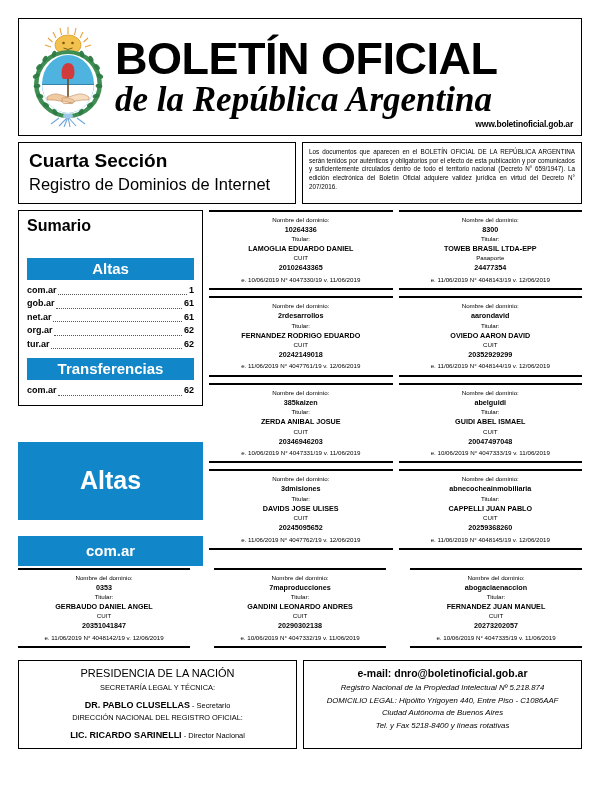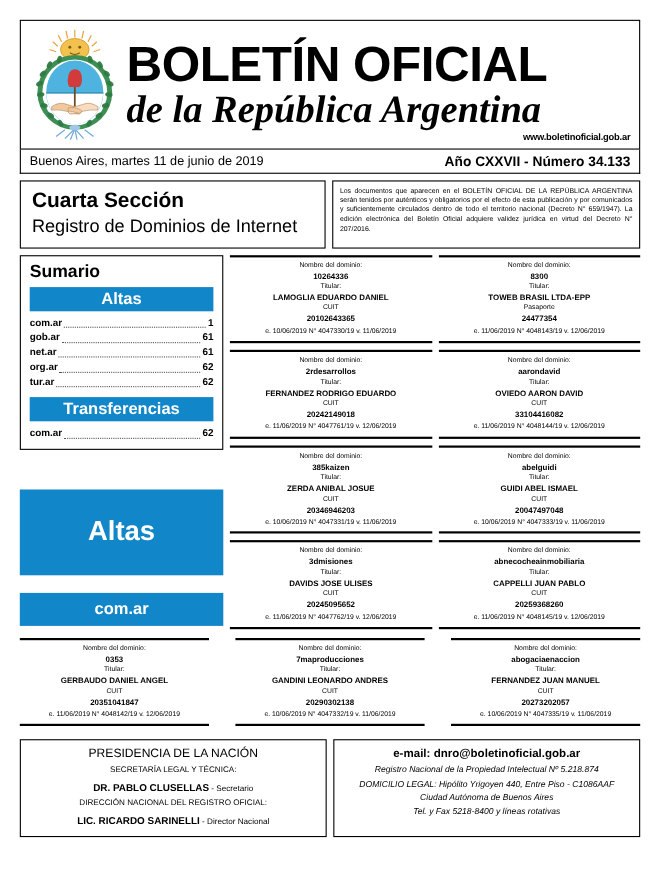--- a/index.html
+++ b/index.html
@@ -135,21 +135,21 @@
 
   
   .sumario {
     border: 1px solid #000;
     box-sizing: border-box;
     padding: 6px 8px 7px 8px;
   }
   .sumario-title {
     font-size: 16px;
     font-weight: bold;
-    margin-bottom: 4px;
+    margin-bottom: 23px;
   }
   .band {
     background: #1186c8;
     color: #fff;
     text-align: center;
     font-weight: bold;
     box-sizing: border-box;
   }
   .band-sm {
     font-size: 15px;
@@ -349,24 +349,20 @@
         <ellipse cx="43" cy="95" rx="5" ry="2.4" fill="#9fc9e8"></ellipse>
       </svg>
     </div>
     <div class="title-block">
       <div class="title-main">BOLETÍN OFICIAL</div>
       <div class="title-sub">de la República Argentina</div>
       <div class="title-url">www.boletinoficial.gob.ar</div>
     </div>
   </div>
 
-  <div class="datebar">
-    <div class="left">Buenos Aires,  martes 11 de junio de 2019</div>
-    <div class="right">Año CXXVII - Número 34.133</div>
-  </div>
 
   <div class="section-row">
     <div class="section-left">
       <div class="section-name">Cuarta Sección</div>
       <div class="section-desc">Registro de Dominios de Internet</div>
     </div>
     <div class="section-right">Los documentos que aparecen en el BOLETÍN OFICIAL DE LA REPÚBLICA ARGENTINA serán tenidos por auténticos y obligatorios por el efecto de esta publicación y por comunicados y suficientemente circulados dentro de todo el territorio nacional (Decreto N° 659/1947). La edición electrónica del Boletín Oficial adquiere validez jurídica en virtud del Decreto N° 207/2016.</div>
   </div>
 
   <div class="main">
@@ -468,21 +464,21 @@
             <div class="card-lbl">Pasaporte</div>
             <div class="card-val">24477354</div>
             <div class="card-foot">e. 11/06/2019 N° 4048143/19 v. 12/06/2019</div>
           </div>
           <div class="card">
             <div class="card-lbl">Nombre del dominio:</div>
             <div class="card-val">aarondavid</div>
             <div class="card-lbl">Titular:</div>
             <div class="card-val">OVIEDO AARON DAVID</div>
             <div class="card-lbl">CUIT</div>
-            <div class="card-val">33104416082</div>
+            <div class="card-val">20352929299</div>
             <div class="card-foot">e. 11/06/2019 N° 4048144/19 v. 12/06/2019</div>
           </div>
           <div class="card">
             <div class="card-lbl">Nombre del dominio:</div>
             <div class="card-val">abelguidi</div>
             <div class="card-lbl">Titular:</div>
             <div class="card-val">GUIDI ABEL ISMAEL</div>
             <div class="card-lbl">CUIT</div>
             <div class="card-val">20047497048</div>
             <div class="card-foot">e. 10/06/2019 N° 4047333/19 v. 11/06/2019</div>

